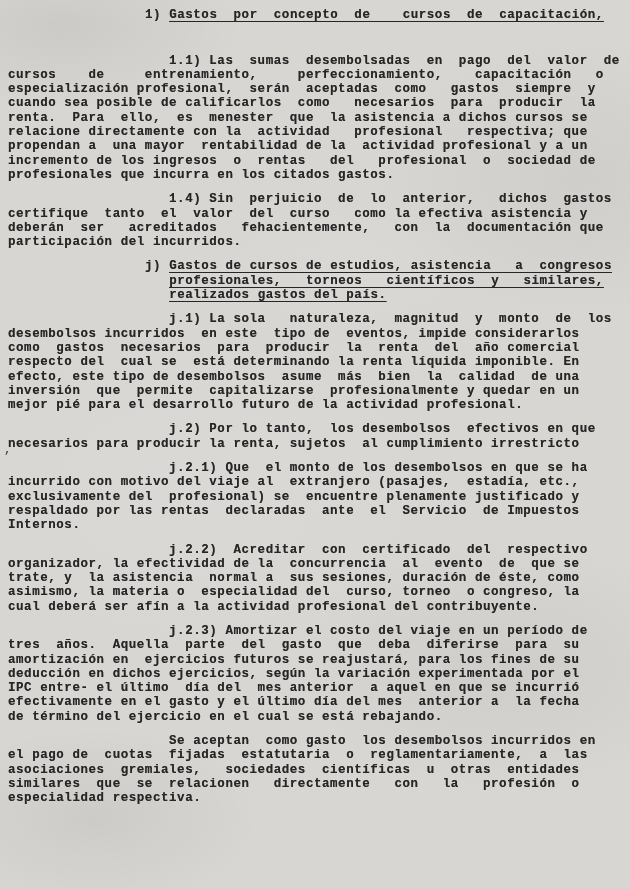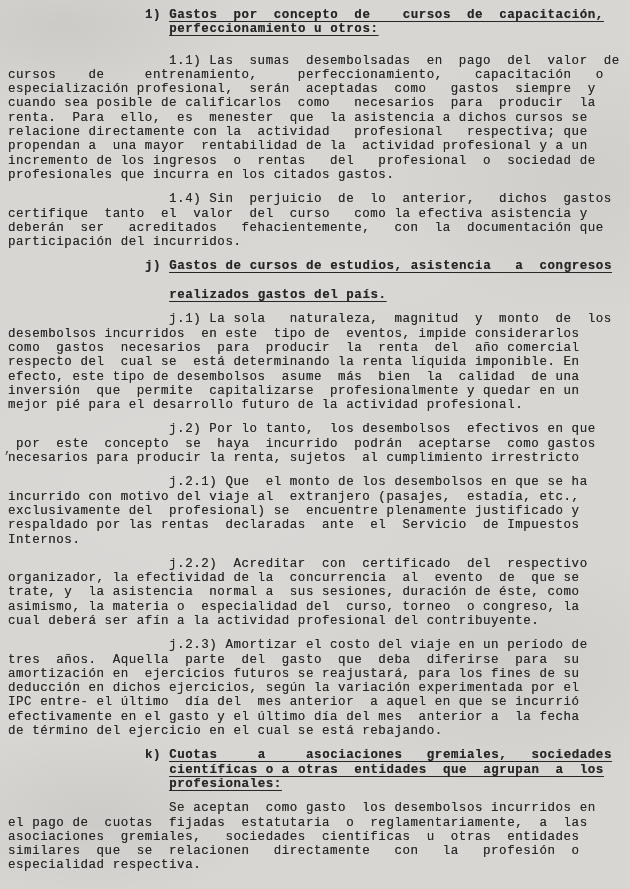--- a/index.html
+++ b/index.html
@@ -28,20 +28,21 @@
   .page {
     padding: 8px 0 0 8px;
     width: 622px;
     height: 881px;
     box-sizing: border-box;
   }
   .block {
     white-space: pre;
     margin: 0 0 10px 0;
     text-shadow: 0 0 0.5px rgba(30,30,30,0.55);
+    font-weight: bold;
   }
   .block.heading {
     margin-left: 137px;
     font-weight: bold;
   }
   .block.heading.first {
     margin-bottom: 17px;
   }
   .hline .u {
     text-decoration: underline;
@@ -57,26 +58,25 @@
     top: 443px;
     font-size: 12.5px;
     color: #3a3a3a;
   }
 </style>
 </head>
 <body>
 
 <main class="page">
   <div id="doc">
-      <div class="block heading first"><div class="hline"><span>1) </span><span class="u">Gastos  por  concepto  de    cursos  de  capacitación,</span></div><div class="hline"><span>   </span><span class="u">perfeccionamiento u otros:</span></div></div>
+      <div class="block heading first"><div class="hline"><span>1) </span><span class="u">Gastos  por  concepto  de    cursos  de  capacitación,</span></div><div class="hline"><span>   </span></div></div>
       <div class="block paragraph"><div class="pline">                    1.1) Las  sumas  desembolsadas  en  pago  del  valor  de</div><div class="pline">cursos    de     entrenamiento,     perfeccionamiento,    capacitación   o</div><div class="pline">especialización profesional,  serán  aceptadas  como   gastos  siempre  y</div><div class="pline">cuando sea posible de calificarlos  como   necesarios  para  producir  la</div><div class="pline">renta.  Para  ello,  es  menester  que  la asistencia a dichos cursos se</div><div class="pline">relacione directamente con la  actividad   profesional   respectiva; que</div><div class="pline">propendan a  una mayor  rentabilidad de la  actividad profesional y a un</div><div class="pline">incremento de los ingresos  o  rentas   del   profesional  o  sociedad de</div><div class="pline">profesionales que incurra en los citados gastos.</div></div>
       <div class="block paragraph"><div class="pline">                    1.4) Sin  perjuicio  de  lo  anterior,   dichos  gastos</div><div class="pline">certifique  tanto  el  valor  del  curso   como la efectiva asistencia y</div><div class="pline">deberán  ser   acreditados   fehacientemente,   con  la  documentación que</div><div class="pline">participación del incurridos.</div></div>
-      <div class="block heading"><div class="hline"><span>j) </span><span class="u">Gastos de cursos de estudios, asistencia   a  congresos</span></div><div class="hline"><span>   </span></div><div class="hline"><span>   </span><span class="u">realizados gastos del país.</span></div></div>
+      <div class="block heading"><div class="hline"><span>j) </span><span class="u">Gastos de cursos de estudios, asistencia   a  congresos</span></div><div class="hline"><span>   </span><span class="u">profesionales,   torneos   científicos  y   similares,</span></div><div class="hline"><span>   </span><span class="u">realizados gastos del país.</span></div></div>
       <div class="block paragraph"><div class="pline">                    j.1) La sola   naturaleza,  magnitud  y  monto  de  los</div><div class="pline">desembolsos incurridos  en este  tipo de  eventos, impide considerarlos</div><div class="pline">como  gastos  necesarios  para  producir  la  renta  del  año comercial</div><div class="pline">respecto del  cual se  está determinando la renta líquida imponible. En</div><div class="pline">efecto, este tipo de desembolsos  asume  más  bien  la  calidad  de una</div><div class="pline">inversión  que  permite  capitalizarse  profesionalmente y quedar en un</div><div class="pline">mejor pié para el desarrollo futuro de la actividad profesional.</div></div>
-      <div class="block paragraph"><div class="pline">                    j.2) Por lo tanto,  los desembolsos  efectivos en que</div><div class="pline"> por  este  concepto  se  haya  incurrido  podrán  aceptarse  como gastos</div><div class="pline">necesarios para producir la renta, sujetos  al cumplimiento irrestricto</div></div>
+      <div class="block paragraph"><div class="pline">                    j.2) Por lo tanto,  los desembolsos  efectivos en que</div><div class="pline">necesarios para producir la renta, sujetos  al cumplimiento irrestricto</div></div>
       <div class="block paragraph"><div class="pline">                    j.2.1) Que  el monto de los desembolsos en que se ha</div><div class="pline">incurrido con motivo del viaje al  extranjero (pasajes,  estadía, etc.,</div><div class="pline">exclusivamente del  profesional) se  encuentre plenamente justificado y</div><div class="pline">respaldado por las rentas  declaradas  ante  el  Servicio  de Impuestos</div><div class="pline">Internos.</div></div>
       <div class="block paragraph"><div class="pline">                    j.2.2)  Acreditar  con  certificado  del  respectivo</div><div class="pline">organizador, la efectividad de la  concurrencia  al  evento  de  que se</div><div class="pline">trate, y  la asistencia  normal a  sus sesiones, duración de éste, como</div><div class="pline">asimismo, la materia o  especialidad del  curso, torneo  o congreso, la</div><div class="pline">cual deberá ser afín a la actividad profesional del contribuyente.</div></div>
       <div class="block paragraph"><div class="pline">                    j.2.3) Amortizar el costo del viaje en un período de</div><div class="pline">tres  años.  Aquella  parte  del  gasto  que  deba  diferirse  para  su</div><div class="pline">amortización en  ejercicios futuros se reajustará, para los fines de su</div><div class="pline">deducción en dichos ejercicios, según la variación experimentada por el</div><div class="pline">IPC entre- el último  día del  mes anterior  a aquel en que se incurrió</div><div class="pline">efectivamente en el gasto y el último día del mes  anterior a  la fecha</div><div class="pline">de término del ejercicio en el cual se está rebajando.</div></div>
-      <div class="block heading"><div class="hline"><span>k) </span><span class="u">Cuotas     a     asociaciones   gremiales,   sociedades</span></div><div class="hline"><span>   </span><span class="u">científicas o a otras  entidades  que  agrupan  a  los</span></div><div class="hline"><span>   </span><span class="u">profesionales:</span></div></div>
       <div class="block paragraph"><div class="pline">                    Se aceptan  como gasto  los desembolsos incurridos en</div><div class="pline">el pago de  cuotas  fijadas  estatutaria  o  reglamentariamente,  a  las</div><div class="pline">asociaciones  gremiales,   sociedades  científicas  u  otras  entidades</div><div class="pline">similares  que  se  relacionen   directamente   con   la   profesión  o</div><div class="pline">especialidad respectiva.</div></div>
     </div>
   <span class="artifact">,</span>
 </main>
 
 </body></html>

